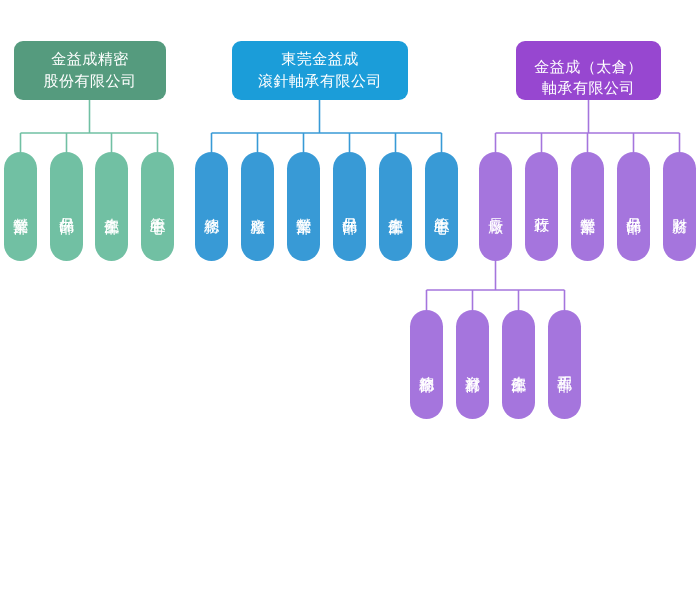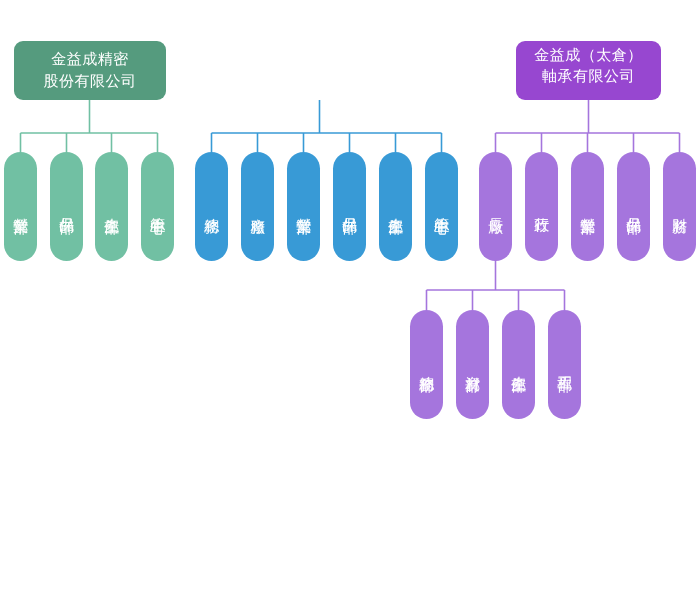--- a/index.html
+++ b/index.html
@@ -46,21 +46,21 @@
     justify-content: center;
     color: #ffffff;
     text-align: center;
   }
 
   .node-root {
     border-radius: 9px;
     font-size: 15px;
     line-height: 1.45;
     letter-spacing: 0.5px;
-    padding: 12px 6px;
+    padding: 0 6px;
   }
 
   .node-child {
     border-radius: 17px;
     font-size: 15px;
     line-height: 1.5;
     letter-spacing: 0.5px;
     padding: 6px 2px;
     writing-mode: vertical-rl;
     text-orientation: upright;
@@ -133,20 +133,24 @@
   <div class="node node-child" style="left:50px; top:152px; width:33px; height:109px; background:#71c0a3;">
     <span class="node-label">品保部</span>
   </div>
   <div class="node node-child" style="left:95px; top:152px; width:33px; height:109px; background:#71c0a3;">
     <span class="node-label">生產部</span>
   </div>
   <div class="node node-child" style="left:141px; top:152px; width:33px; height:109px; background:#71c0a3;">
     <span class="node-label">生管中心</span>
   </div>
 
+  <div class="node node-root" style="left:232px; top:41px; width:176px; height:59px; background:#1b9dd9;">
+    <span class="node-label">東莞金益成
+滾針軸承有限公司</span>
+  </div>
 
   <div class="node node-child" style="left:195px; top:152px; width:33px; height:109px; background:#389ad6;">
     <span class="node-label">總務</span>
   </div>
   <div class="node node-child" style="left:241px; top:152px; width:33px; height:109px; background:#389ad6;">
     <span class="node-label">廠務</span>
   </div>
   <div class="node node-child" style="left:287px; top:152px; width:33px; height:109px; background:#389ad6;">
     <span class="node-label">營業部</span>
   </div>

